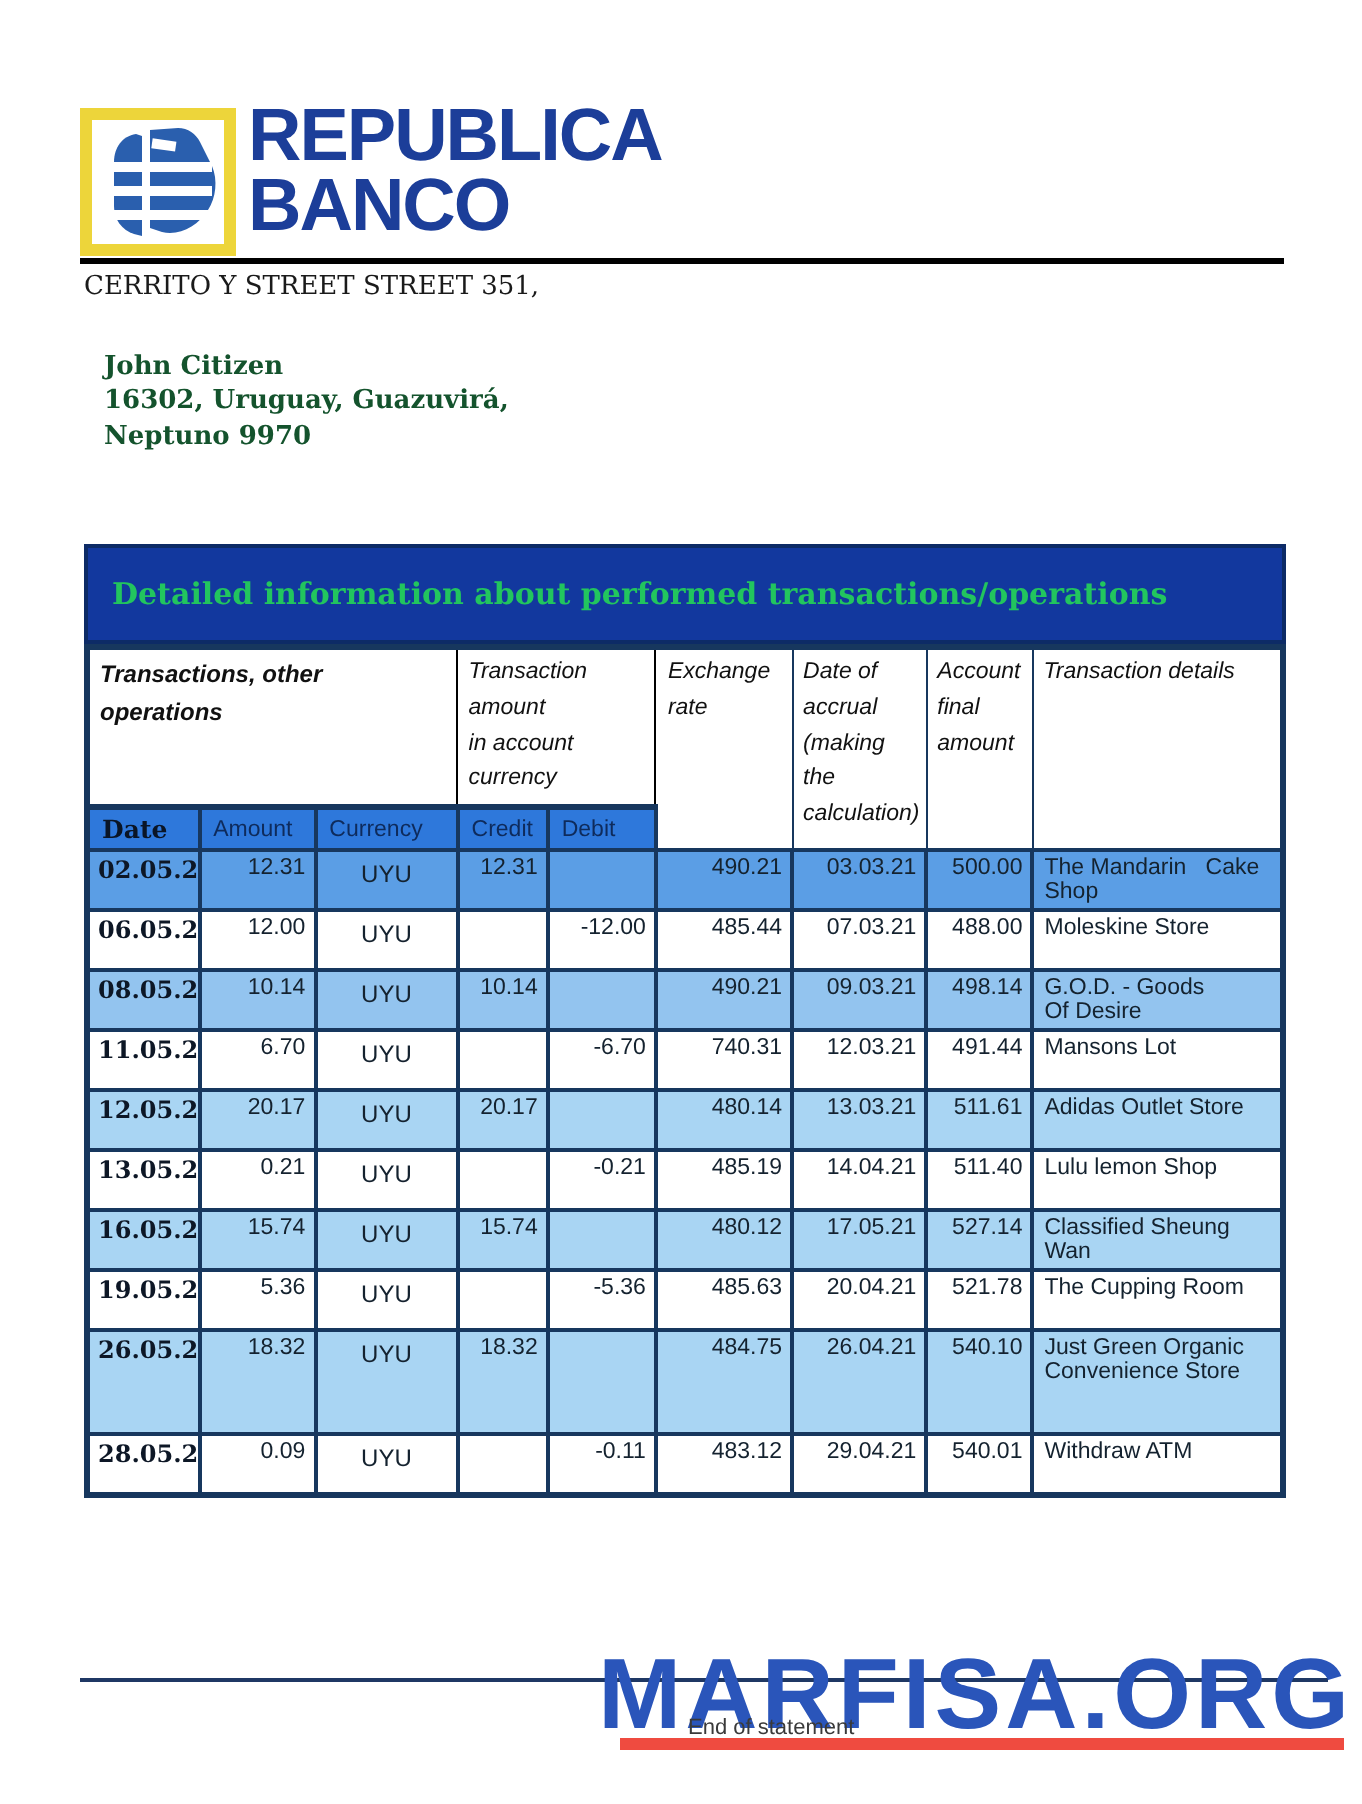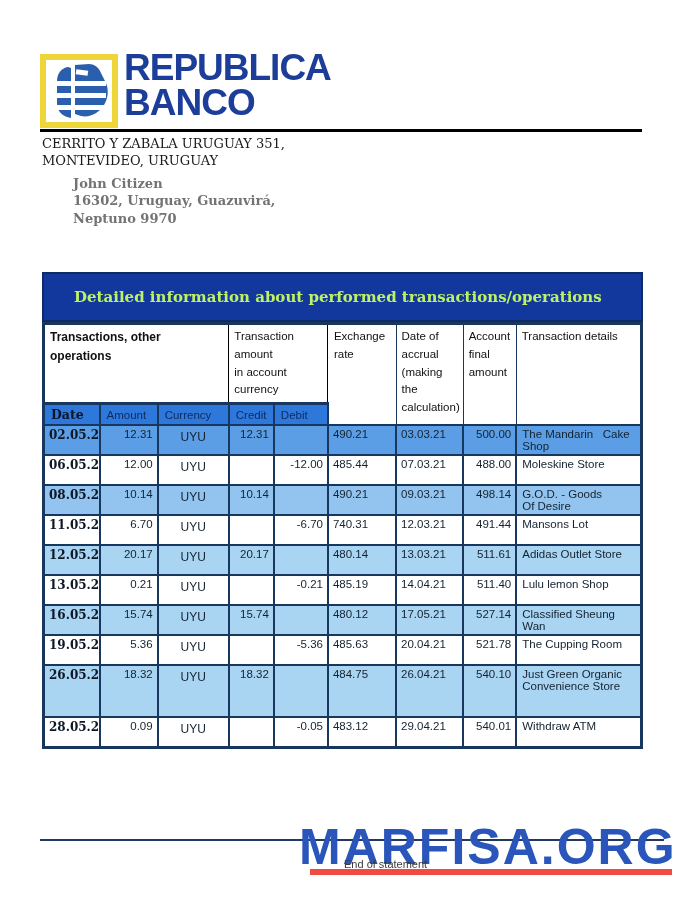--- a/index.html
+++ b/index.html
@@ -15,53 +15,53 @@
 
   
   .logo-box{position:absolute;left:40px;top:54px;width:78px;height:74px;}
   .brand{position:absolute;left:124px;top:50px;font-weight:bold;font-size:37px;
          line-height:.95;letter-spacing:-1px;color:var(--brand-blue);
          font-family:"Liberation Sans",sans-serif;}
   .top-rule{position:absolute;left:40px;top:129px;width:602px;height:3px;background:#000;}
   .bank-address{position:absolute;left:42px;top:135px;font-family:"DejaVu Serif",serif;
                 font-size:13px;line-height:1.32;color:#1a1a1a;}
   .customer{position:absolute;left:52px;top:175px;font-family:"DejaVu Serif",serif;
-            font-weight:bold;font-size:13px;line-height:1.33;color:#737373;margin-left:21px;}
+            font-weight:bold;font-size:13px;line-height:1.33;color:#14532d;}
 
   
   .statement{position:absolute;left:42px;top:272px;width:601px;}
   .title-band{height:50px;background:var(--band-bg);border:2px solid #0D2B66;
-              display:flex;align-items:center;padding-left:30px;
-              font-family:"DejaVu Serif",serif;font-weight:bold;font-size:15px;color:#bef264;}
+              display:flex;align-items:center;padding-left:12px;
+              font-family:"DejaVu Serif",serif;font-weight:bold;font-size:15px;color:#22c55e;}
   table{border-collapse:collapse;table-layout:fixed;width:601px;
         border:3px solid var(--border-navy);}
   td{border:2px solid var(--border-navy);vertical-align:top;padding:2px 4px;
      font-size:11.5px;color:#14222F;overflow:hidden;}
   tr.h-top td{border-color:#000;border-width:1px;background:#fff;color:#111;
-              padding:3px 5px;line-height:1.55;}
+              padding:3px 5px;line-height:1.55;font-style:italic;}
   tr.h-top td.h-span2{border-color:var(--border-navy);margin-left:40px;}
   td.h-group{font-weight:bold;font-size:12px;border-bottom:3px solid var(--border-navy) !important;}
   td.h-amount{border-bottom:3px solid var(--border-navy) !important;}
   .preline{white-space:pre-wrap;}
   tr.h-top{height:76px;}
   tr.h-sub{height:20px;}
   tr.h-sub td{background:var(--subheader-bg);color:#0E2B5C;padding:2px 6px;
               font-size:11.5px;vertical-align:middle;}
   tr.h-sub td.sub-date{font-family:"DejaVu Serif",serif;font-weight:bold;
                        font-size:12.5px;color:#0A1526;}
   tr.row{height:30px;}
   tr.row.tall{height:52px;}
   tr.row.white{background:#fff;}
   tr.row.first{background:var(--row-first-bg);}
   tr.row.stripe{background:var(--row-stripe-bg);}
   tr.row.stripe3{background:var(--row3-bg);}
   td.date{font-family:"DejaVu Serif",serif;font-weight:bold;font-size:12px;color:#0D1726;}
   td.num{text-align:right;}
   td.cur{text-align:center;font-size:12px;padding-top:4px;margin-left:30px;}
-  td.rate,td.accrual{text-align:left;}
+  td.rate,td.accrual{text-align:right;}
   td.details{padding-left:5px;margin-left:20px;}
 
   
   .navy-line{position:absolute;left:40px;top:839px;width:624px;height:2px;background:#1F3864;}
   .watermark{position:absolute;left:299px;top:822px;font-size:50px;font-weight:bold;
              letter-spacing:2px;color:var(--watermark-blue);line-height:1;
              font-family:"Liberation Sans",sans-serif;}
   .red-underline{position:absolute;left:310px;top:869px;width:362px;height:6px;
                  background:var(--underline-red);}
   .end-note{position:absolute;left:296px;top:858px;font-size:11px;color:#3A3A3A;padding-left:48px;}
@@ -81,22 +81,21 @@
       <rect x="14" y="51" width="52" height="5" fill="#ffffff"></rect>
       <rect x="36" y="16" width="12" height="5" fill="#ffffff" transform="rotate(8 42 18)"></rect>
     </svg>
   </div>
   <div class="brand">
     <div>REPUBLICA</div>
     <div>BANCO</div>
   </div>
   <div class="top-rule"></div>
   <div class="bank-address">
-    <div>CERRITO Y ZABALA URUGUAY 351,</div>
-    <div>MONTEVIDEO, URUGUAY</div>
+    <div>CERRITO Y STREET STREET 351,</div>
   </div>
   <div class="customer">
     <div>John Citizen</div>
     <div>16302, Uruguay, Guazuvirá,</div>
     <div>Neptuno 9970</div>
   </div>
 
   <div class="statement">
     <div class="title-band">Detailed information about performed transactions/operations</div>
     <table>
@@ -238,21 +237,21 @@
         <td class="accrual">26.04.21</td>
         <td class="num">540.10</td>
         <td class="details preline">Just Green Organic
 Convenience Store</td>
       </tr>
       <tr class="row white">
         <td class="date">28.05.21</td>
         <td class="num">0.09</td>
         <td class="cur">UYU</td>
         <td class="num"></td>
-        <td class="num">-0.05</td>
+        <td class="num">-0.11</td>
         <td class="rate">483.12</td>
         <td class="accrual">29.04.21</td>
         <td class="num">540.01</td>
         <td class="details preline">Withdraw ATM</td>
       </tr>
     </tbody>
       </table>
   </div>
 
   <div class="navy-line"></div>

